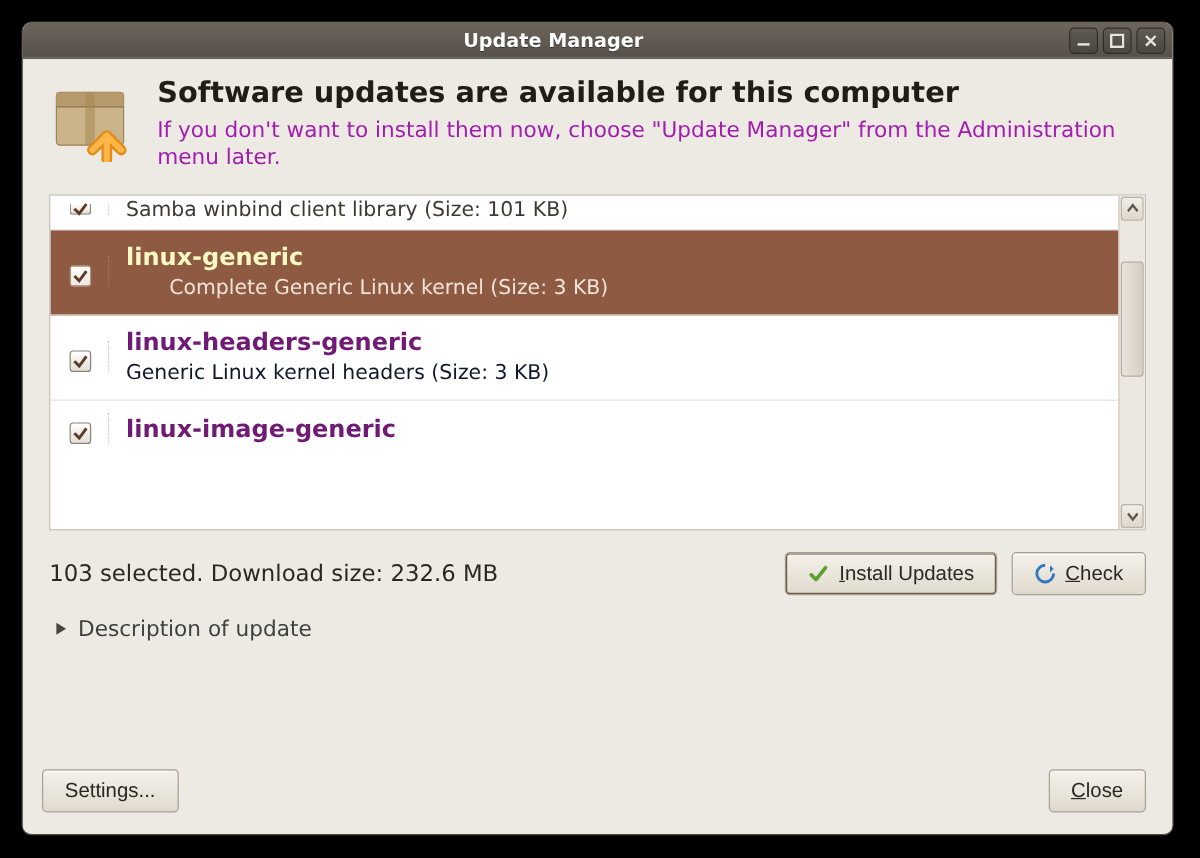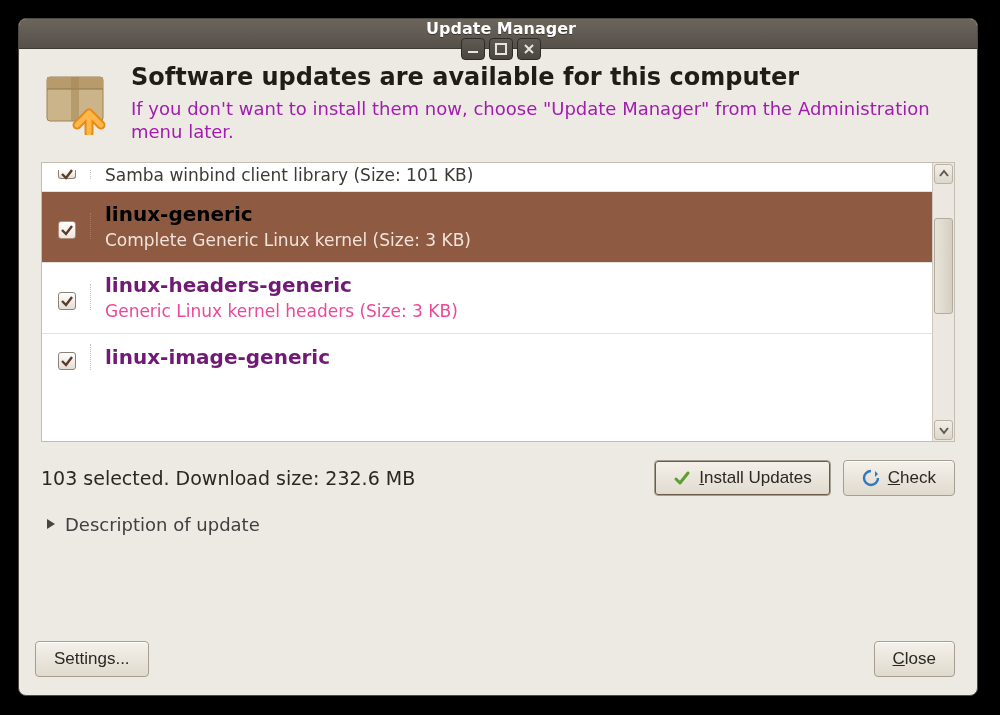--- a/index.html
+++ b/index.html
@@ -26,21 +26,20 @@
   }
   
   .titlebar {
     height: 30px;
     background: linear-gradient(to bottom, #6b655c 0%, #56504a 100%);
     display: flex;
     align-items: center;
     padding: 0 6px 0 12px;
     color: #fff;
     border-bottom: 1px solid #3d3a35;
-    flex-direction: column;
   }
   .titlebar .title {
     flex: 1;
     text-align: center;
     font-weight: bold;
     font-size: 16px;
     text-shadow: 0 1px 0 rgba(0,0,0,0.4);
   }
   .titlebar .controls { display: flex; gap: 4px; }
   .tb-btn {
@@ -95,31 +94,31 @@
     flex: 0 0 24px;
     display: flex;
     justify-content: center;
     padding-top: 8px;
     border-right: 1px dotted #c8c3ba;
     height: 100%;
     padding-right: 14px;
   }
   .row .col-text { flex: 1; padding-left: 4px; }
   .pkg-title { font-size: 20px; font-weight: bold; color: #701a75; line-height: 1.2; }
-  .pkg-desc  { font-size: 17px; color: #ec4899; margin-top: 4px; }
+  .pkg-desc  { font-size: 17px; color: #0f172a; margin-top: 4px; }
 
   .row.first { padding-top: 2px; padding-bottom: 6px; }
   .row.first .col-check { padding-top: 0; }
   .row.first .pkg-desc { color: #3d3933; margin-top: 0; font-size: 17px; }
 
   .row.selected {
     background: #8f5a42;
   }
-  .row.selected .pkg-title { color: #000000; }
-  .row.selected .pkg-desc  { color: #f1e3da; }
+  .row.selected .pkg-title { color: #fef9c3; }
+  .row.selected .pkg-desc  { color: #f1e3da; margin-left: 36px; }
   .row.selected .col-check { border-right-color: #a97a63; }
 
   .row:last-child { border-bottom: none; }
 
   
   .chk {
     width: 18px; height: 18px;
     background: linear-gradient(to bottom, #fff, #e3ded6);
     border: 1px solid #8a8278;
     border-radius: 3px;

